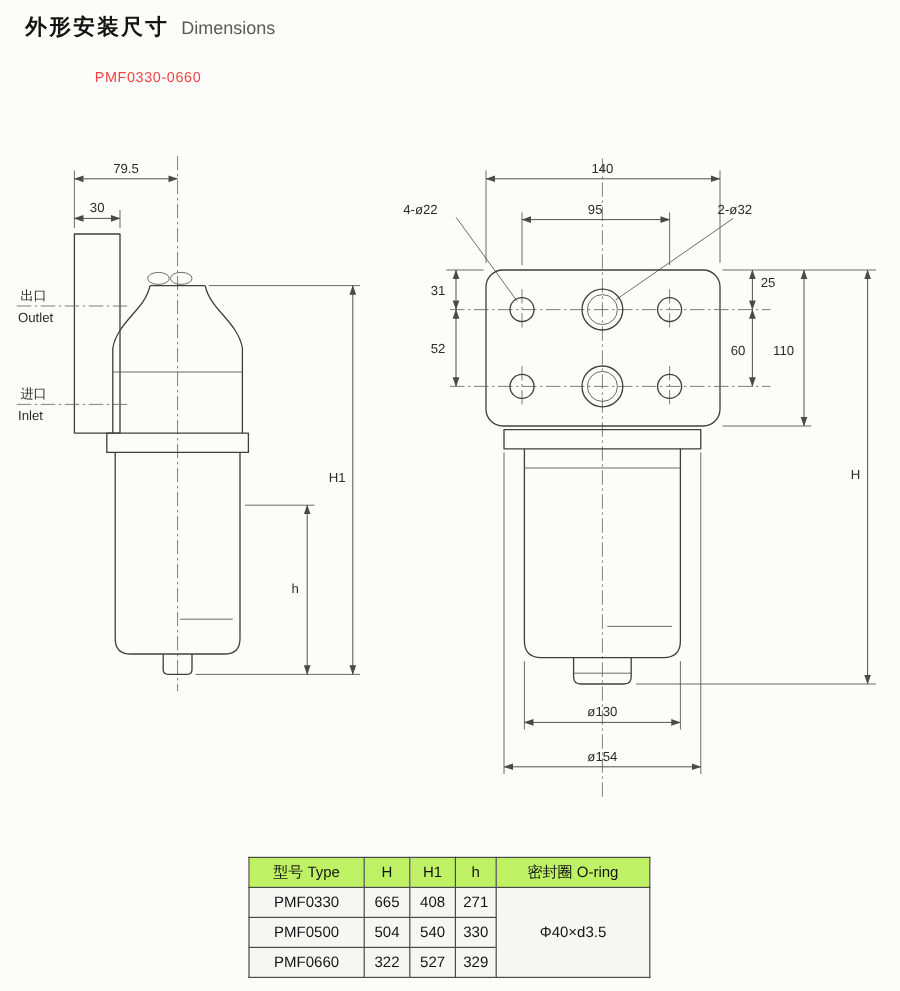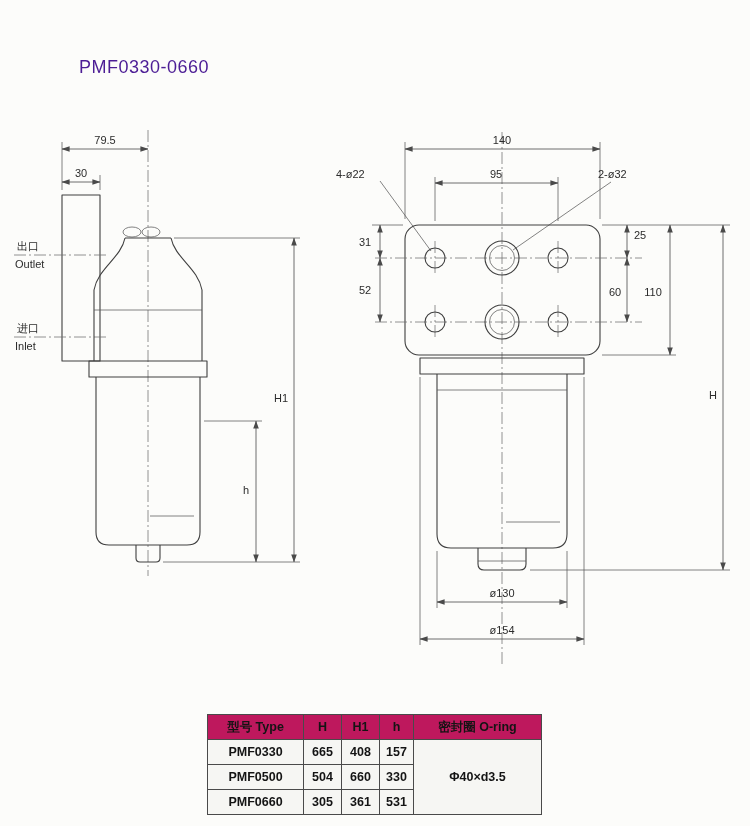--- a/index.html
+++ b/index.html
@@ -1,42 +1,45 @@
 <!DOCTYPE html>
 <html><head>
 <meta charset="utf-8">
 <style>
   html,body{margin:0;padding:0;background:#e9e9e9;}
   .page{position:relative;width:750px;height:826px;background:#fcfcfa;
         font-family:"Liberation Sans",sans-serif;overflow:hidden;}
   .title-row{position:absolute;left:21px;top:10px;white-space:nowrap;}
   .t-zh{font-size:18px;font-weight:bold;color:#141414;letter-spacing:2px;}
   .t-en{font-size:15px;color:#5a5a5a;margin-left:10px;}
-  .model{position:absolute;left:79px;top:57px;font-size:18px;color:#4c1d95;letter-spacing:0.5px;}
+  .model{position:absolute;left:79px;top:57px;font-size:12px;color:#ef4444;letter-spacing:0.5px;}
 
   svg.side{position:absolute;left:8px;top:118px;}
   svg.front{position:absolute;left:330px;top:118px;}
 
   svg .ln{stroke:#3f3f3f;fill:none;stroke-width:1.1;stroke-linejoin:round;}
   svg .thin{stroke:#5a5a5a;fill:none;stroke-width:0.75;}
   svg .cl{stroke:#6f6f6f;fill:none;stroke-width:0.75;stroke-dasharray:12 3 2 3;}
   svg .dim{stroke:#4a4a4a;fill:none;stroke-width:0.8;}
   svg text{font-family:"Liberation Sans",sans-serif;font-size:11px;fill:#2b2b2b;}
   svg .mid{text-anchor:middle;}
 
   table.dims{position:absolute;left:207px;top:714px;border-collapse:collapse;
              font-size:12.5px;color:#141414;table-layout:fixed;background:#f6f6f3;}
-  .dims th,.dims td{border:1px solid #4a4a4a;text-align:center;padding:2px 5px;height:20px;overflow:hidden;font-weight:bold;}
-  .dims th{background:#be185d;font-weight:bold;}
+  .dims th,.dims td{border:1px solid #4a4a4a;text-align:center;padding:2px 5px;height:20px;overflow:hidden;}
+  .dims th{background:#bef264;font-weight:normal;}
 </style>
 </head>
 <body>
 
 <div class="page">
 
+  <div class="title-row">
+    <span class="t-zh">外形安装尺寸</span><span class="t-en">Dimensions</span>
+  </div>
   <div class="model">PMF0330-0660</div>
 
   <svg class="side" width="320" height="465" viewBox="0 0 320 465" xmlns="http://www.w3.org/2000/svg">
     <defs>
       <marker id="arwA" viewBox="0 0 10 10" refX="9.5" refY="5" markerWidth="10" markerHeight="10" orient="auto-start-reverse">
         <path d="M0,1.5 L10,5 L0,8.5 z" fill="#4a4a4a"></path>
       </marker>
     </defs>
 
     <g>
@@ -224,31 +227,31 @@
         <th>H1</th>
         <th>h</th>
         <th>密封圈 O-ring</th>
       </tr>
     </thead>
     <tbody>
       <tr>
         <td>PMF0330</td>
         <td>665</td>
         <td>408</td>
-        <td>157</td>
+        <td>271</td>
         <td rowspan="3">Φ40×d3.5</td>
       </tr>
       <tr>
         <td>PMF0500</td>
         <td>504</td>
-        <td>660</td>
+        <td>540</td>
         <td>330</td>
       </tr>
       <tr>
         <td>PMF0660</td>
-        <td>305</td>
-        <td>361</td>
-        <td>531</td>
+        <td>322</td>
+        <td>527</td>
+        <td>329</td>
       </tr>
     </tbody>
   </table>
 
 </div>
 
 </body></html>

